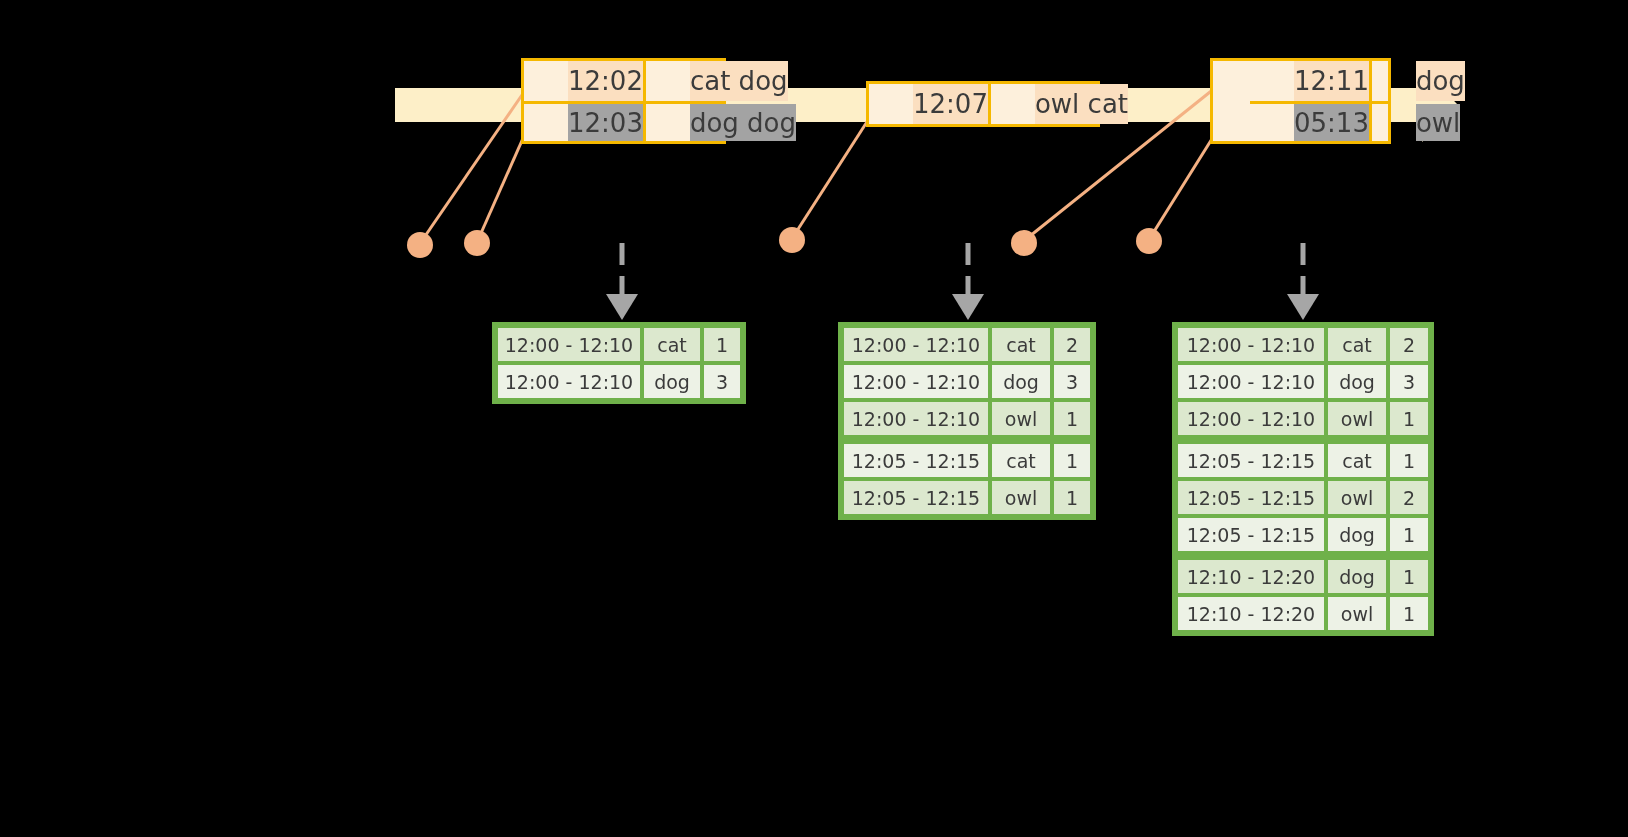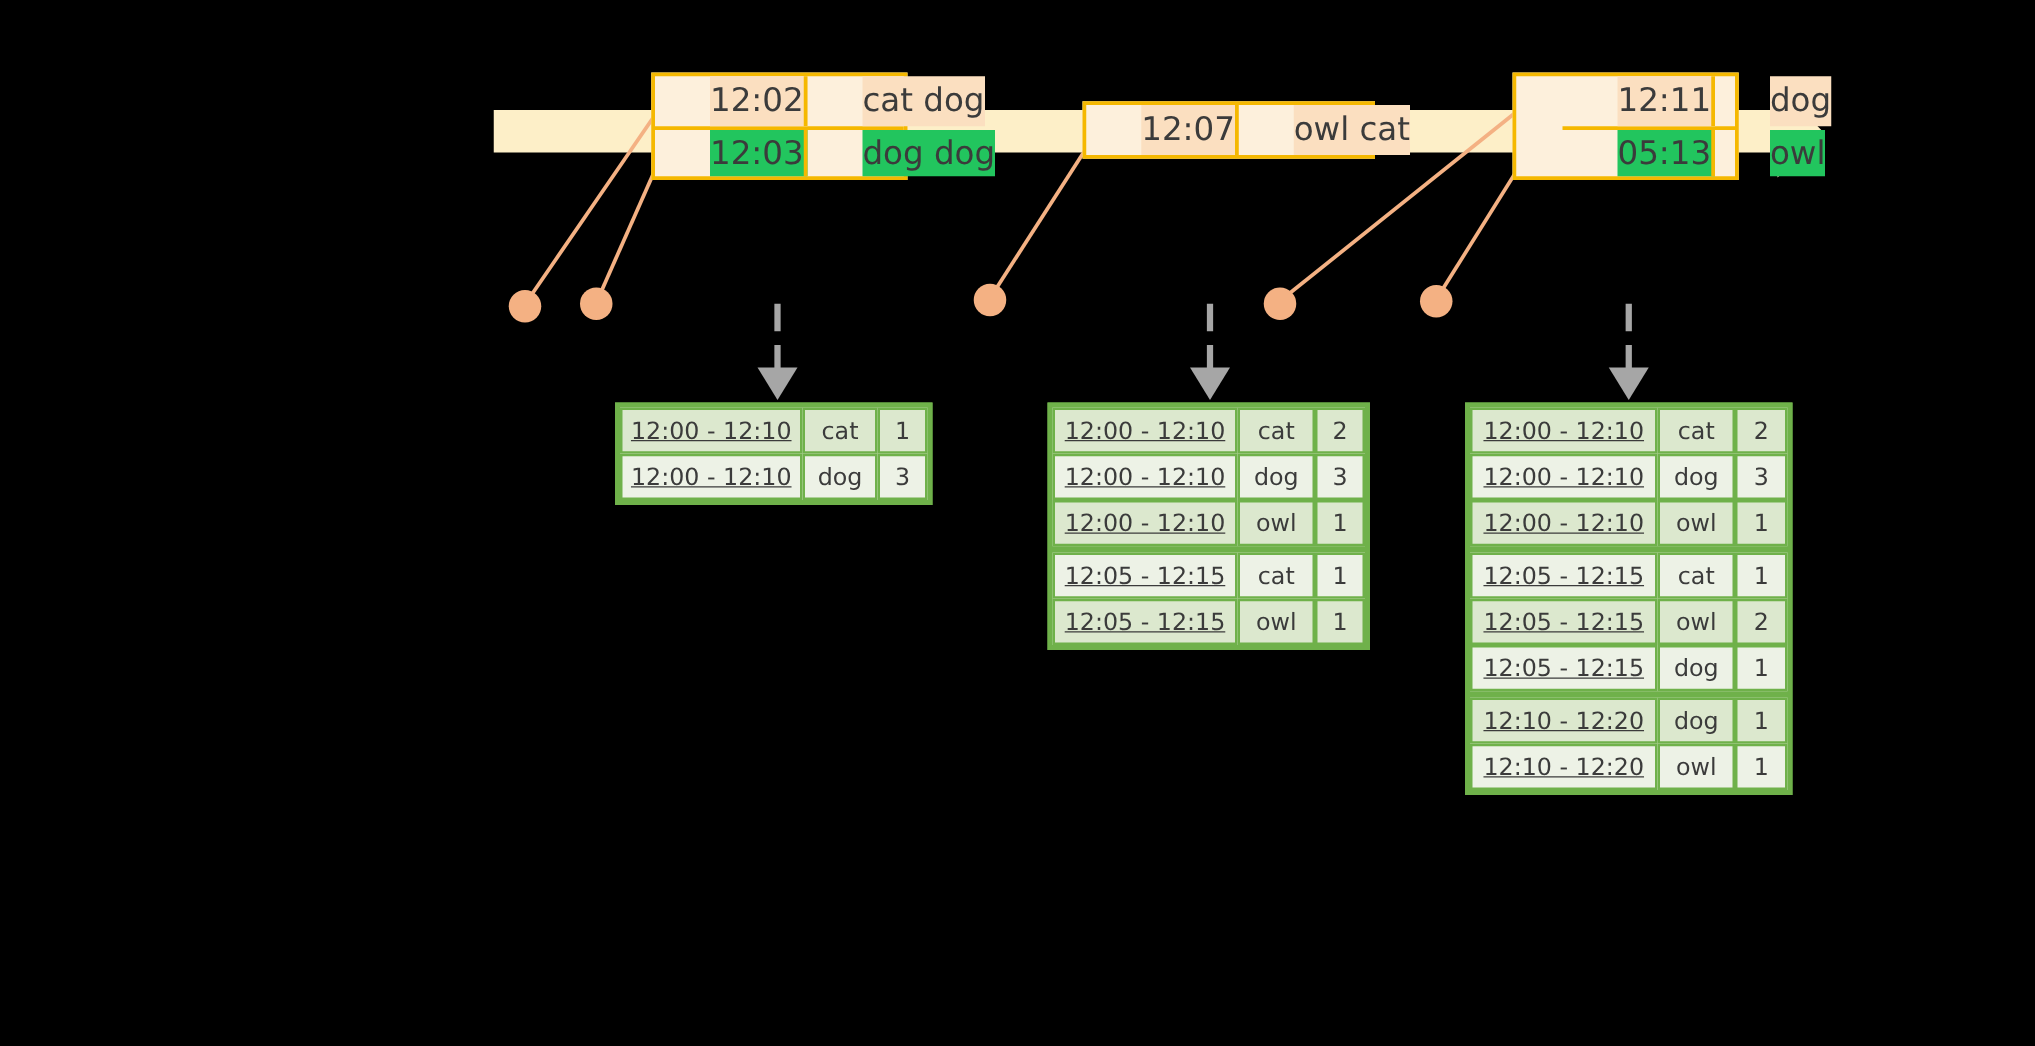--- a/index.html
+++ b/index.html
@@ -20,38 +20,38 @@
   }
   .evt-row{display:flex;height:40px;box-sizing:border-box;}
   .evt-row + .evt-row{border-top:3px solid #F5B800;}
   .evt-row .c-time,.evt-row .c-words{
     display:flex;align-items:center;justify-content:center;
     font-size:26px;color:#3b3b3b;box-sizing:border-box;white-space:nowrap;margin-left:44px;
   }
   .evt-row .c-time{width:86px;border-right:3px solid #F5B800;}
   .evt-row .c-words{flex:1;}
   .shade-a .c-time,.shade-a .c-words{background:#FBDFC0;}
-  .shade-b .c-time,.shade-b .c-words{background:#22c55e;}
+  .shade-b .c-time,.shade-b .c-words{background:#a3a3a3;}
 
   
   .res-table{
     position:absolute;
     border:4px solid #6FB14A;
     box-sizing:border-box;
     background:#6FB14A;
     z-index:5;
   }
   .res-row{display:flex;height:37px;box-sizing:border-box;}
   .res-row.sep{border-top:5px solid #6FB14A;height:42px;}
   .res-cell{
     display:flex;align-items:center;justify-content:center;
     font-size:19px;color:#3b3b3b;box-sizing:border-box;white-space:nowrap;
     border:2px solid #6FB14A;
   }
-  .res-cell.c-win{justify-content:center;text-decoration:underline;}
+  .res-cell.c-win{justify-content:center;}
   .odd .res-cell{background:#DCE8CE;}
   .even .res-cell{background:#EDF2E6;}
 
   .t1 .c-win{width:146px;} .t1 .c-word{width:60px;} .t1 .c-cnt{width:40px;}
   .t2 .c-win{width:148px;} .t2 .c-word{width:62px;} .t2 .c-cnt{width:40px;}
   .t3 .c-win{width:150px;} .t3 .c-word{width:62px;} .t3 .c-cnt{width:42px;}
 </style>
 </head>
 <body>
 

